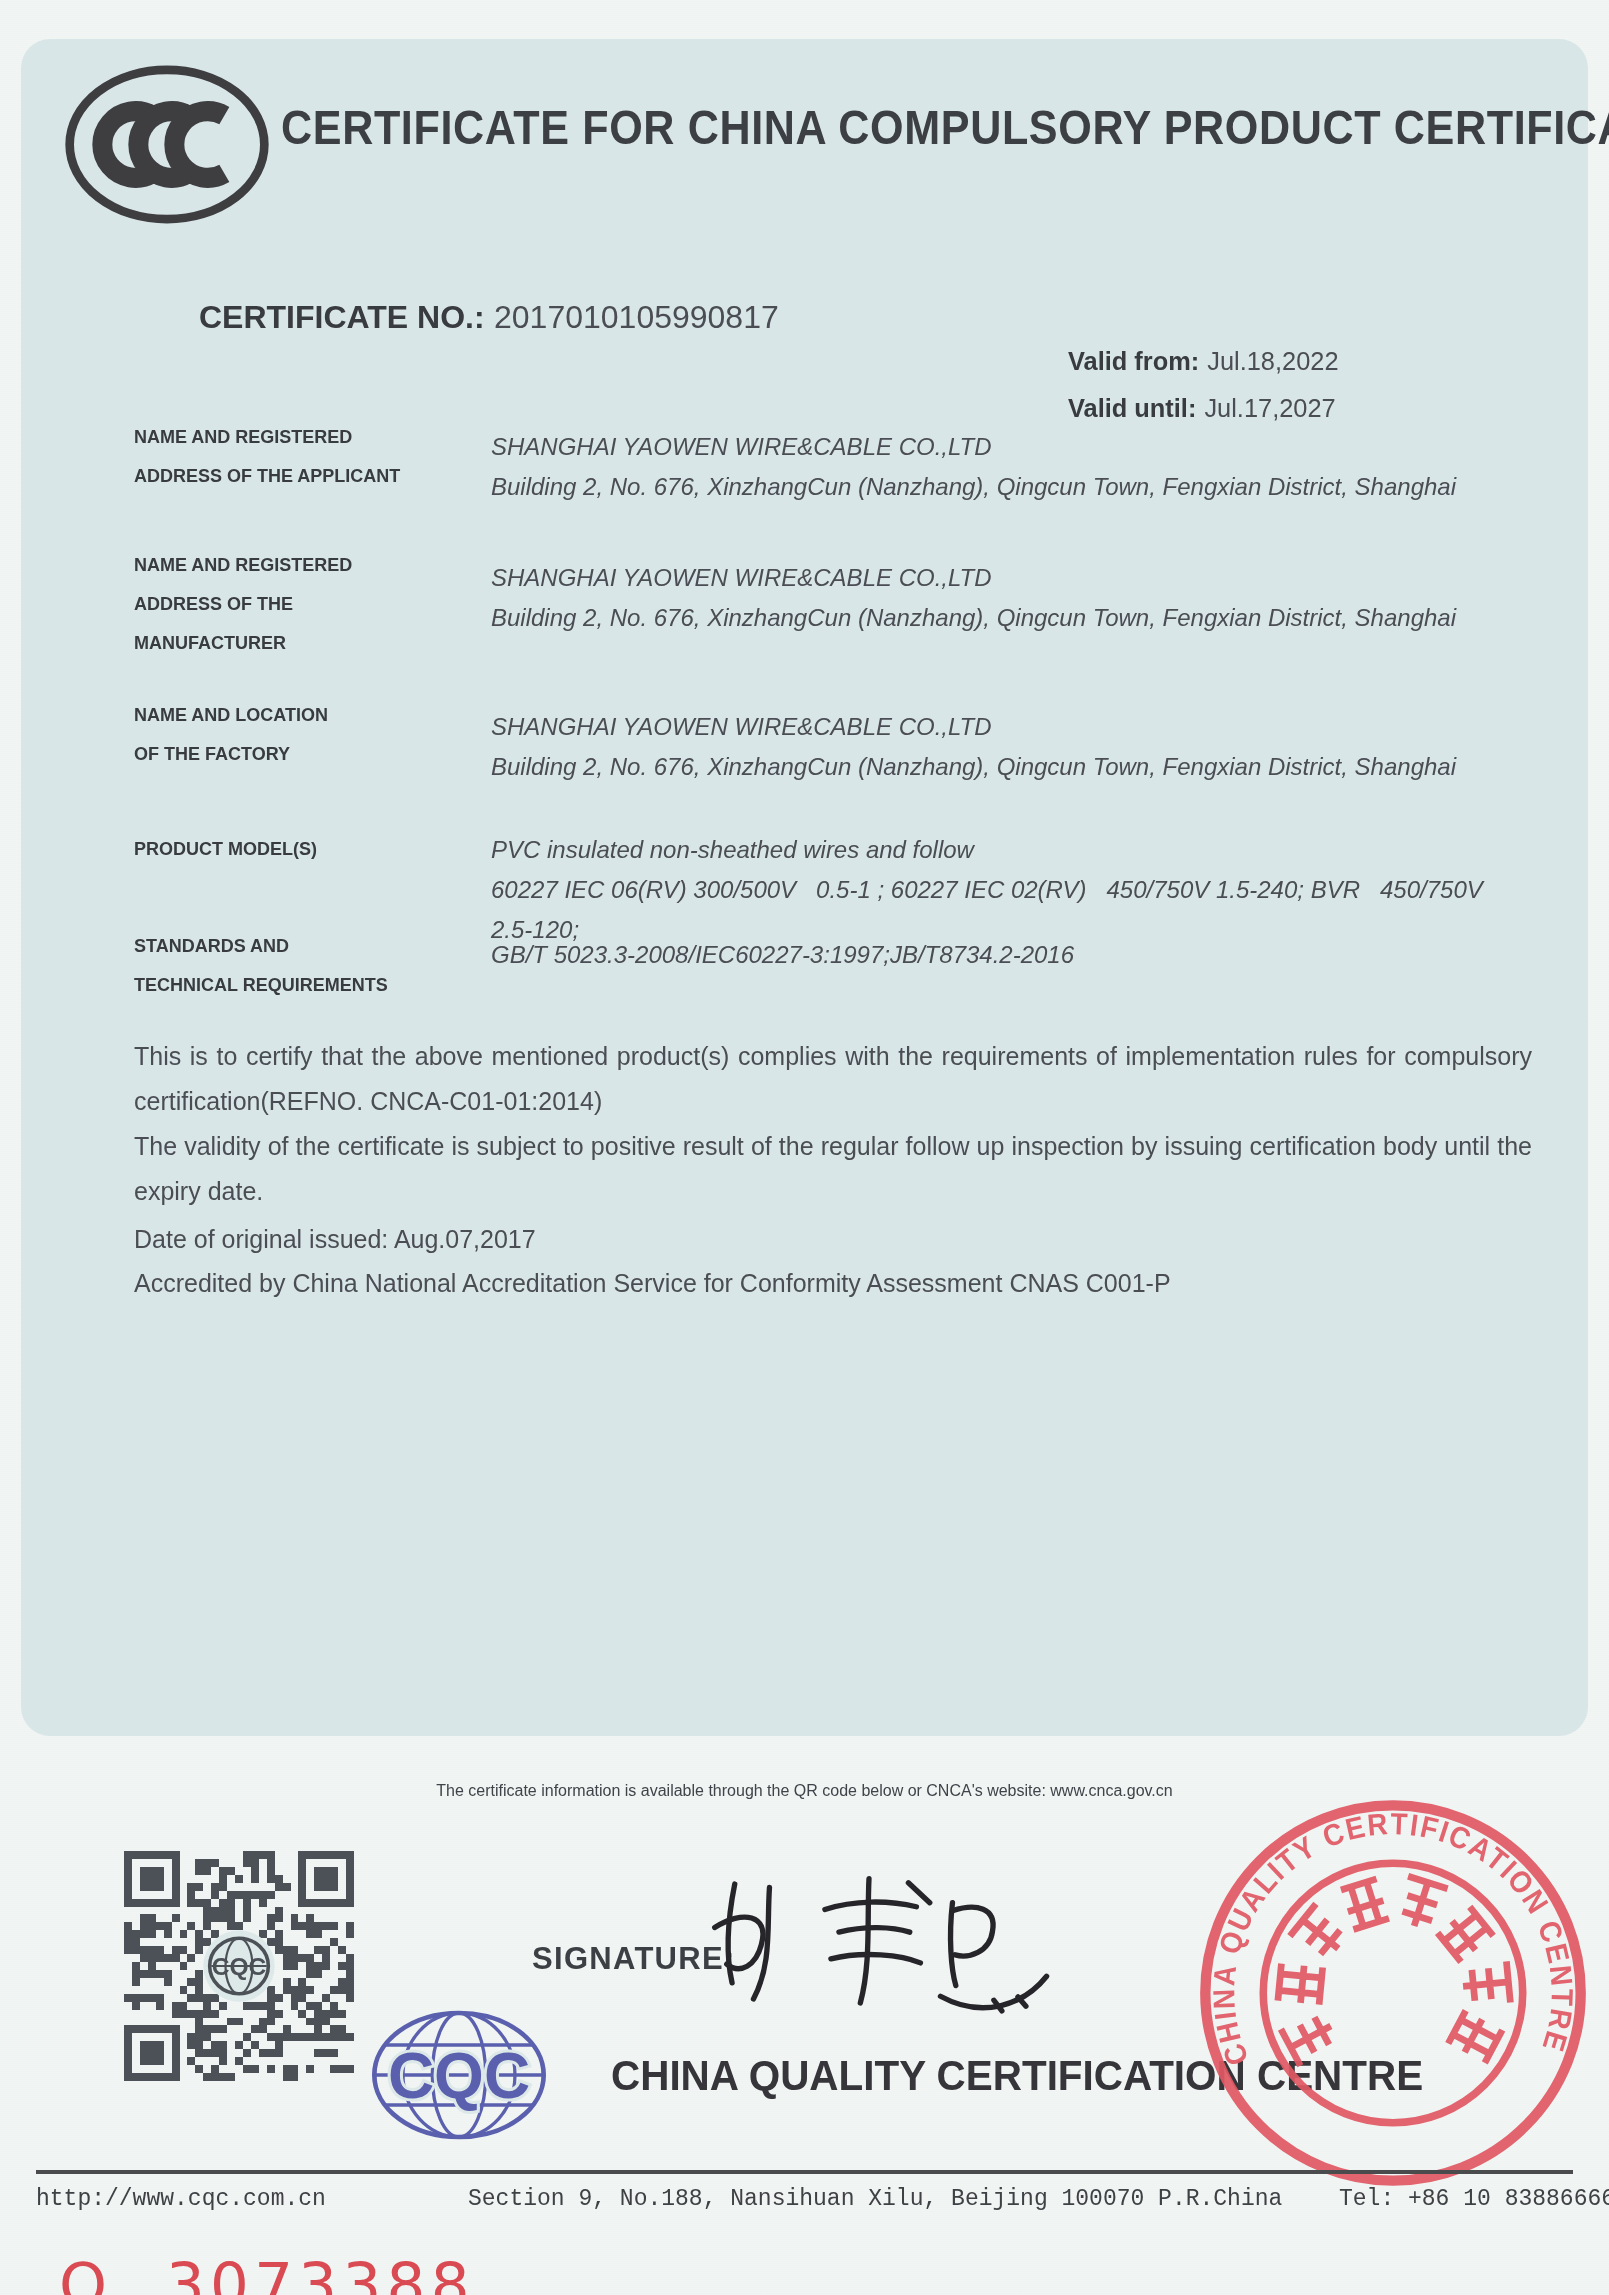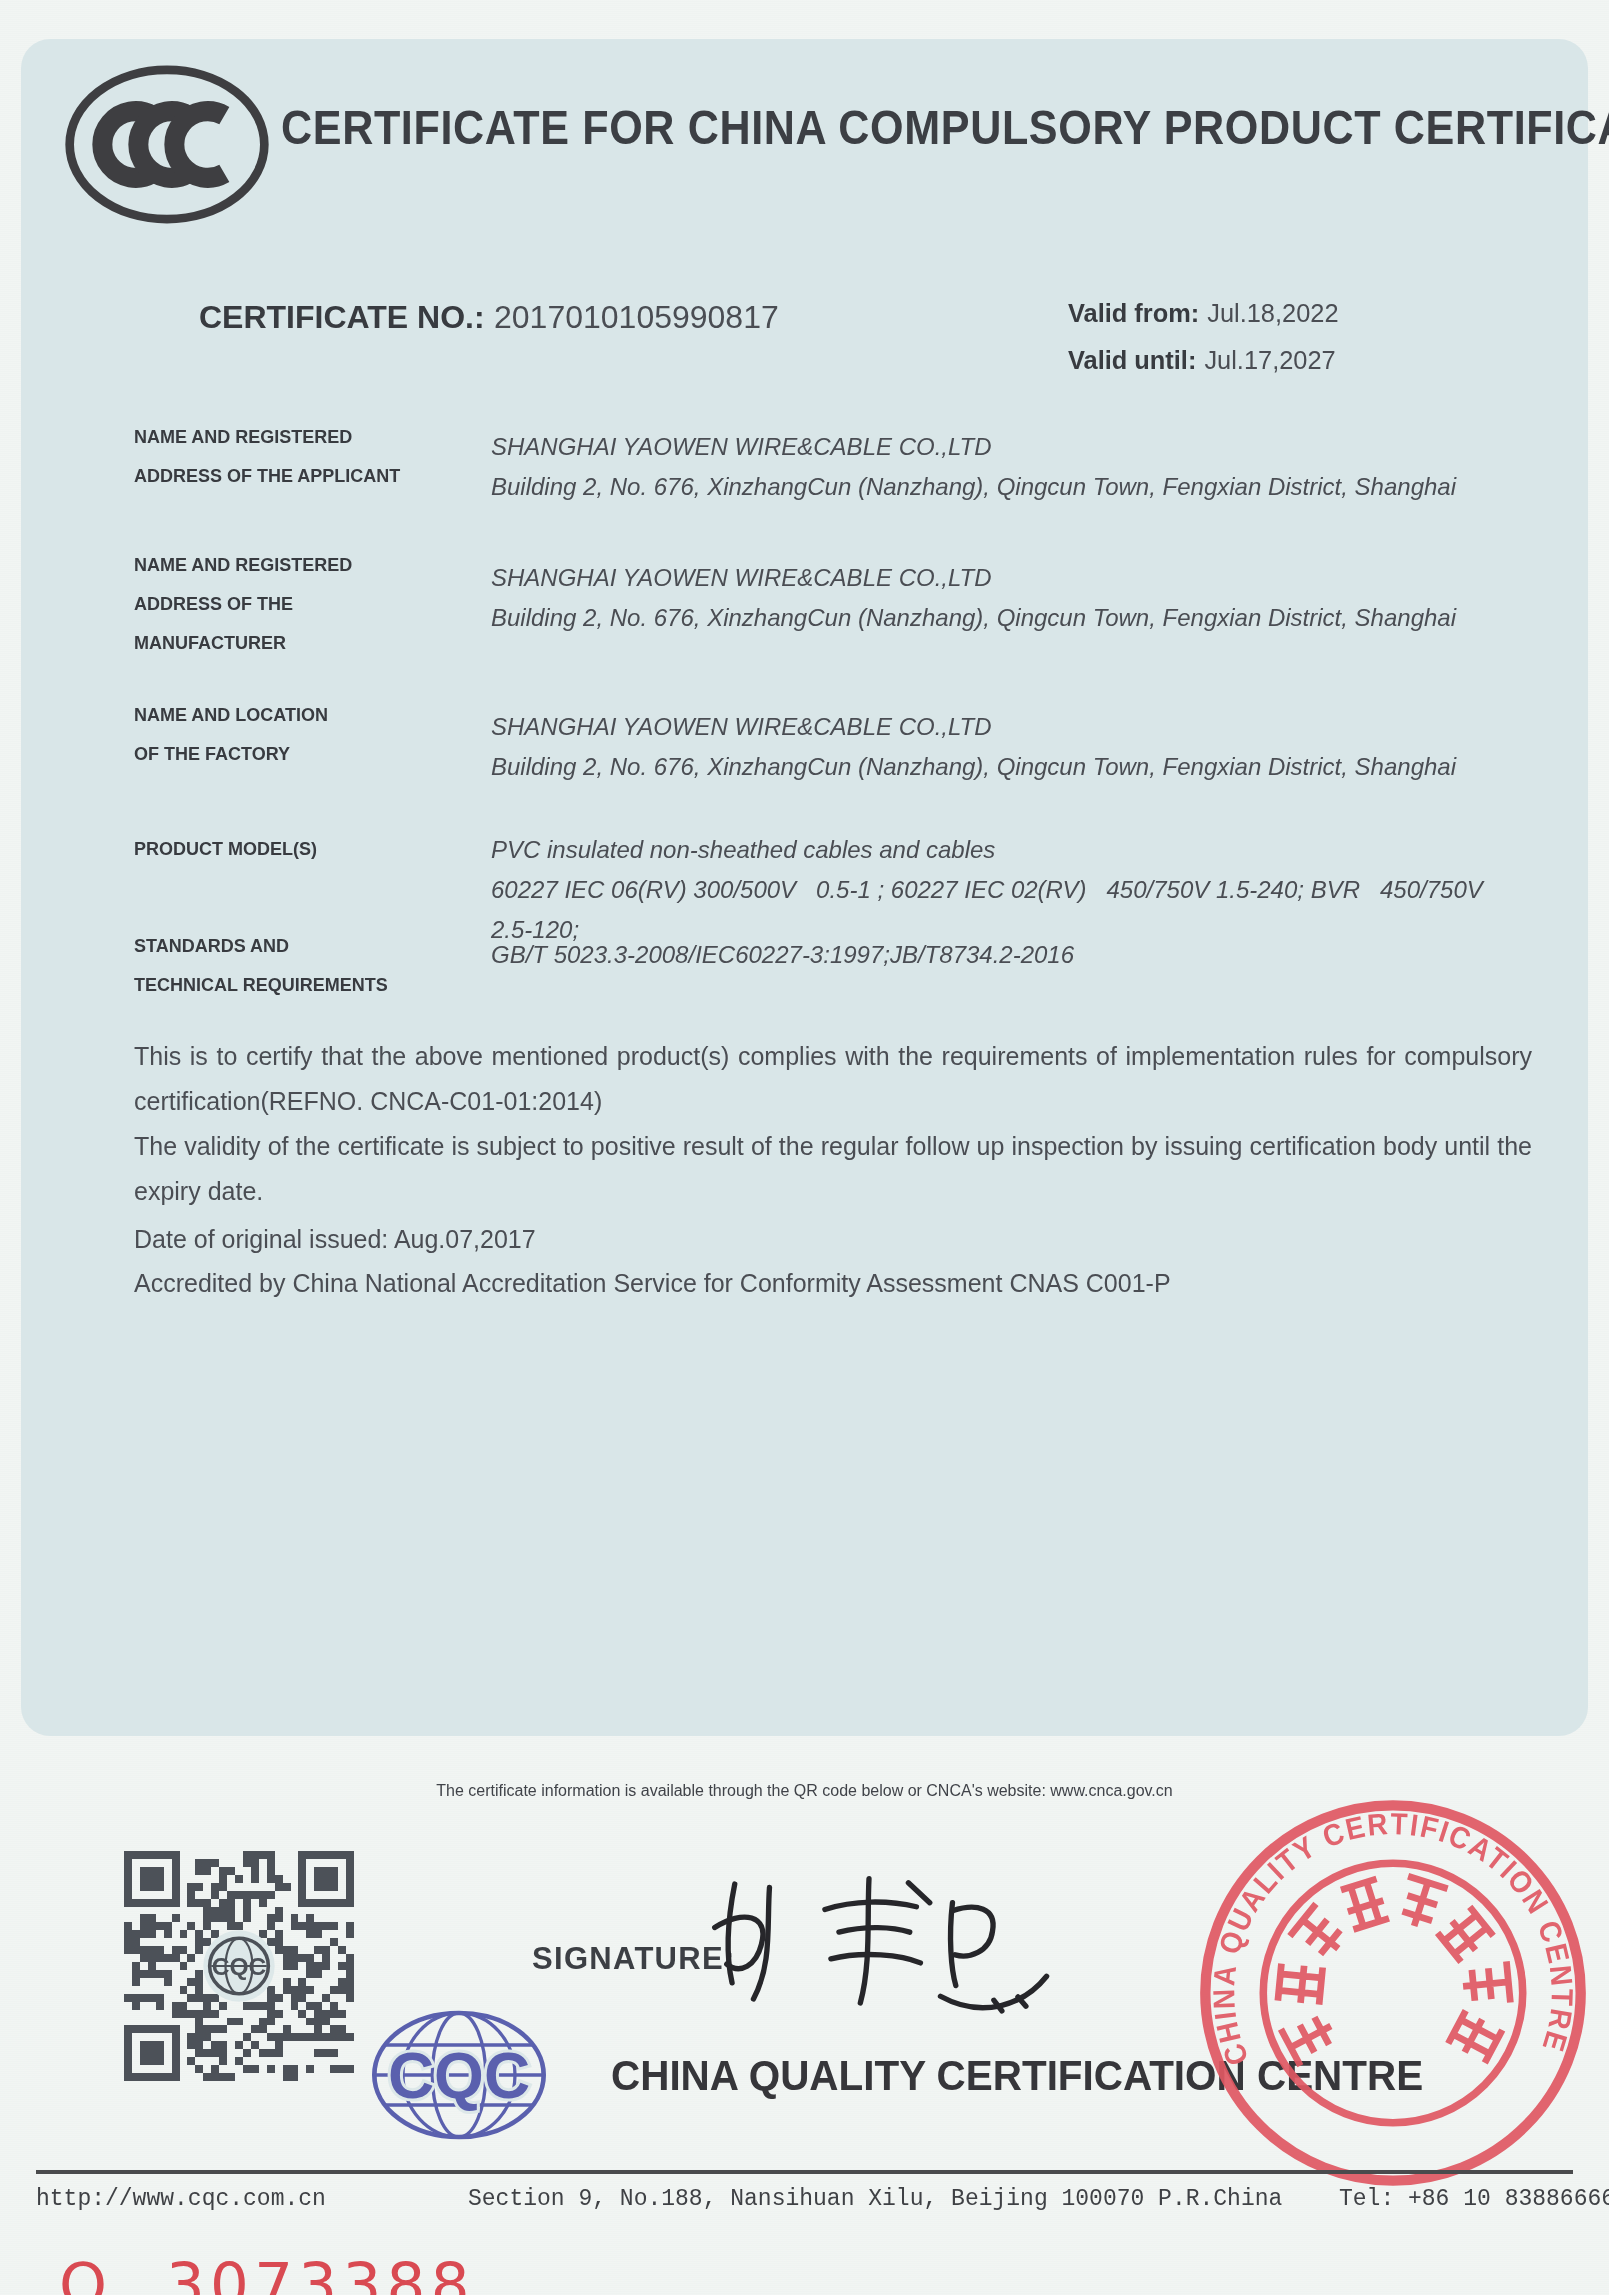--- a/index.html
+++ b/index.html
@@ -30,21 +30,21 @@
   .ccc-logo{left:61px;top:61px;}
   .page-title{
     left:281px;top:99px;width:1470px;
     font-size:49px;font-weight:bold;color:var(--ink);
     transform:scaleX(.88);transform-origin:left top;white-space:nowrap;
     letter-spacing:0.7px;
   }
   
   .cert-line{left:199px;top:299px;font-size:32px;color:var(--body);white-space:nowrap;}
   .cert-line b{color:var(--label);margin-right:9.4px;}
-  .valid-line{left:1068px;font-size:25.4px;color:var(--body);white-space:nowrap;}
+  .valid-line{left:1068px;font-size:25.4px;color:var(--body);white-space:nowrap;margin-top:48px;}
   .valid-line b{color:var(--label);margin-right:8px;}
   
   .section{position:absolute;left:134px;width:1396px;}
   .sec-label{position:absolute;left:0;top:0;width:347px;
     font-size:18px;font-weight:bold;color:var(--label);line-height:39px;}
   .sec-value{position:absolute;left:357px;width:1042px;
     font-size:24px;color:var(--body);font-style:italic;}
   .val-line{line-height:40px;}
   .pre{white-space:pre-wrap;}
   
@@ -131,21 +131,21 @@
       <div class="val-line">SHANGHAI YAOWEN WIRE&amp;CABLE CO.,LTD</div>
       <div class="val-line">Building 2, No. 676, XinzhangCun (Nanzhang), Qingcun Town, Fengxian District, Shanghai</div>
     </div>
   </div>
 
   <div class="section" style="top:830px">
     <div class="sec-label">
       <div>PRODUCT MODEL(S)</div>
     </div>
     <div class="sec-value" style="top:0">
-      <div class="val-line">PVC insulated non-sheathed cables and cables</div>
+      <div class="val-line">PVC insulated non-sheathed wires and follow</div>
       <div class="val-line pre">60227 IEC 06(RV) 300/500V   0.5-1 ; 60227 IEC 02(RV)   450/750V 1.5-240; BVR   450/750V   2.5-120;</div>
     </div>
   </div>
 
   <div class="section" style="top:927px">
     <div class="sec-label">
       <div>STANDARDS AND</div>
       <div>TECHNICAL REQUIREMENTS</div>
     </div>
     <div class="sec-value" style="top:8px">

